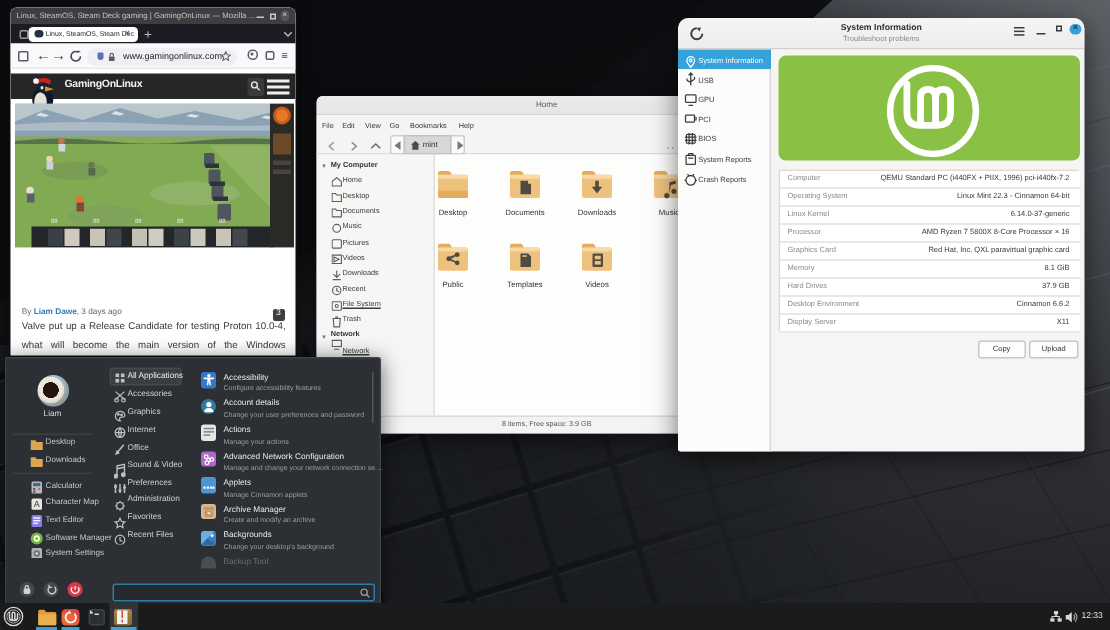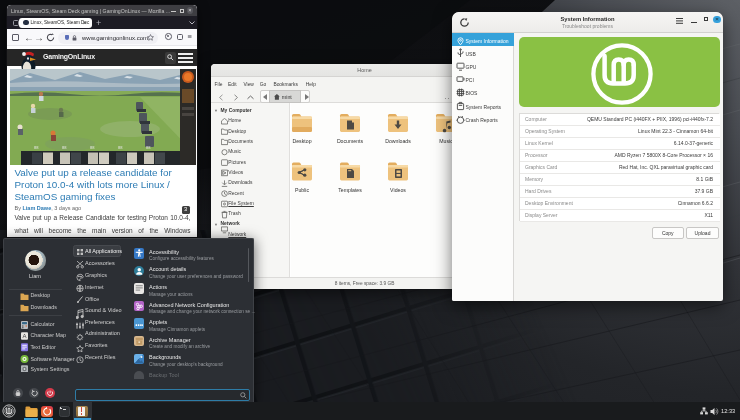--- a/index.html
+++ b/index.html
@@ -214,21 +214,20 @@
         </g>
 
     <rect x="170" y="0" width="16" height="96" fill="#2c2a27"></rect>
     <circle cx="178" cy="8" r="6" fill="#c85a1e"></circle>
     <circle cx="178" cy="8" r="4" fill="#e87828"></circle>
     <rect x="172" y="20" width="12" height="14" fill="#6a4a28"></rect>
     <rect x="172" y="38" width="12" height="3" fill="#484440"></rect>
     <rect x="172" y="44" width="12" height="3" fill="#484440"></rect>
   </svg>
 
-  <div class="abs" style="left:7.5px;top:161.5px;width:180px;font-size:9.9px;line-height:12.2px;color:#2d7cb4;white-space:nowrap">Valve put up a release candidate for<br>Proton 10.0-4 with lots more Linux /<br>SteamOS gaming fixes</div>
   <div class="abs" style="left:7.5px;top:200px;font-size:5.5px;color:#666">By <span style="color:#2e7cb4;font-weight:bold">Liam Dawe</span>, 3 days ago</div>
   <div class="abs" style="left:174.6px;top:201px;width:8px;height:7.5px;background:#3e3e3e;border-radius:1.5px;color:#fff;font-size:5.8px;line-height:7.5px;text-align:center">3</div>
   <div class="abs" style="left:7.5px;top:205.8px;width:176px;font-size:6.5px;line-height:13.4px;color:#3a3a3a">
         <div style="text-align:justify;text-align-last:justify">Valve put up a Release Candidate for testing Proton 10.0-4,</div>
         <div style="text-align:justify;text-align-last:justify">what will become the main version of the Windows</div>
       </div>
 </div>
 
 <div class="abs" id="nemo" style="left:211px;top:64px;width:307px;height:225px;background:#fff;border-radius:4px 4px 0 0;box-shadow:0 4px 16px rgba(0,0,0,.55);overflow:hidden">
 

